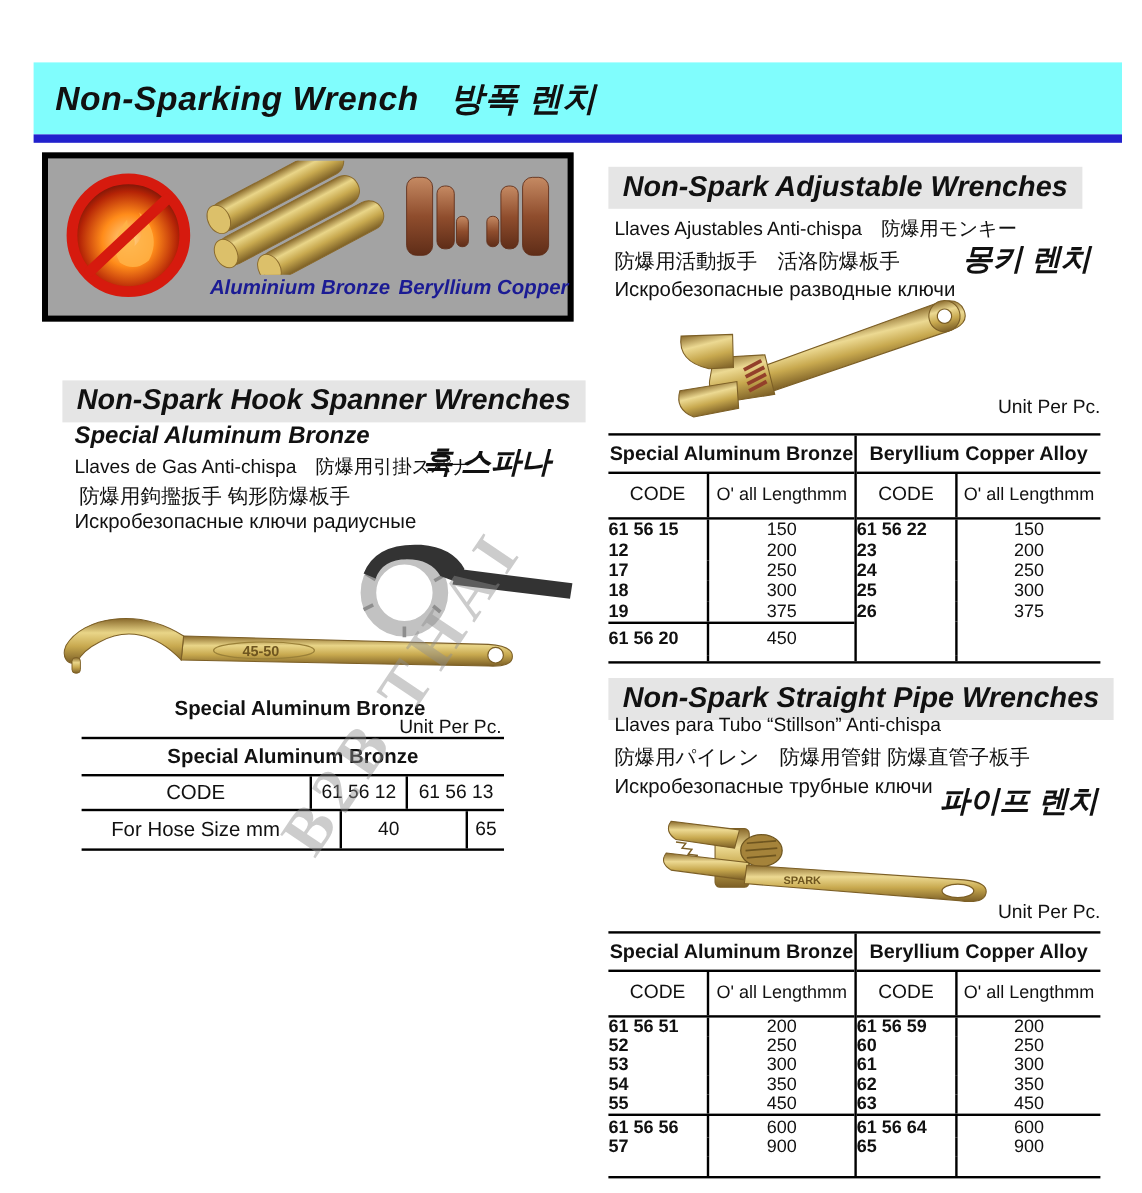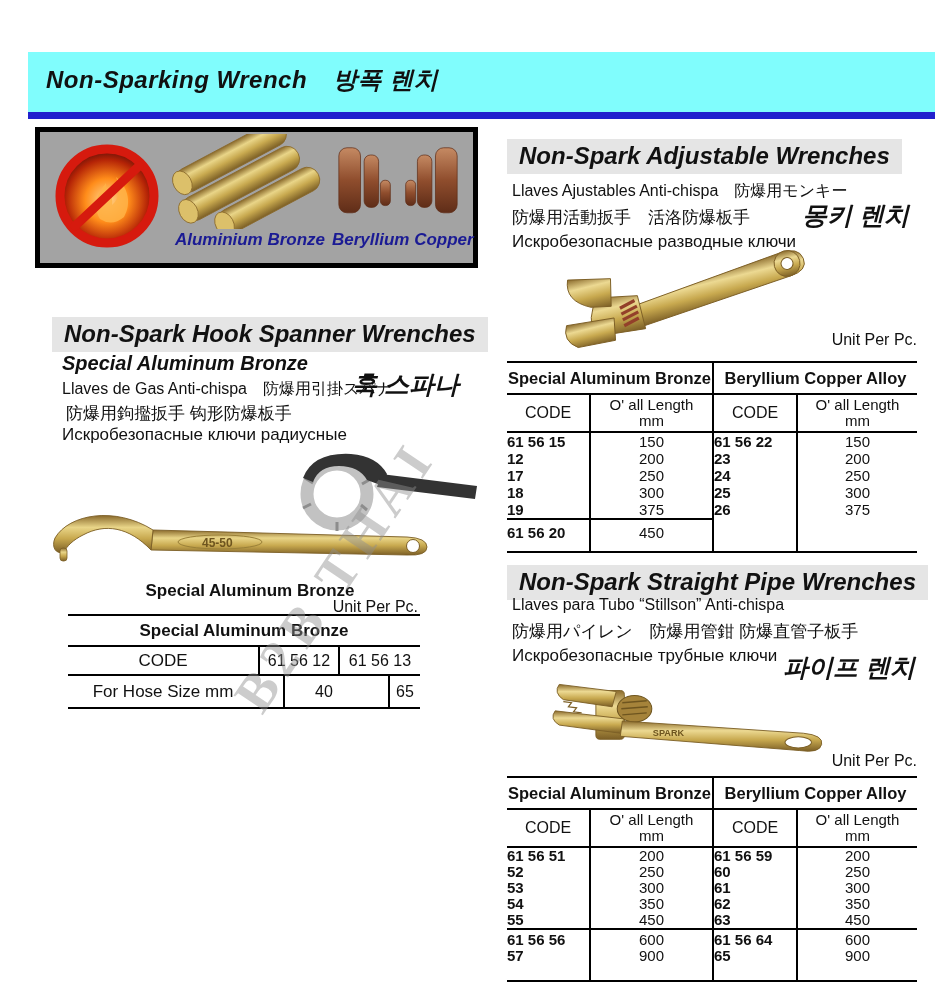--- a/index.html
+++ b/index.html
@@ -3,21 +3,21 @@
 <meta charset="utf-8">
 <style>
   html,body{margin:0;padding:0;}
   body{
     width:952px;height:994px;position:relative;background:#ffffff;
     font-family:"Liberation Sans", sans-serif;color:#111;overflow:hidden;
   }
   .abs{position:absolute;}
   
   .header-band{left:28px;top:52px;width:907px;height:60px;background:#80fdfd;}
-  .header-title{left:46px;top:64px;font-size:24px;font-weight:bold;font-style:italic;letter-spacing:.5px;white-space:nowrap;}
+  .header-title{left:46px;top:64px;font-size:28px;font-weight:bold;font-style:italic;letter-spacing:.5px;white-space:nowrap;}
   .header-title .ko{margin-left:26px;}
   .header-rule{left:28px;top:112px;width:907px;height:7px;background:#2121cd;}
   
   .img-box{left:35px;top:127px;width:443px;height:141px;border:5px solid #000;background:#a3a3a3;box-sizing:border-box;}
   .box-label{color:#1b1b94;font-weight:bold;font-style:italic;font-size:17px;text-align:center;white-space:nowrap;}
   
   .green-title{background:#e5e5e5;padding:3px 12px 4px 12px;font-size:24px;font-weight:bold;font-style:italic;white-space:nowrap;}
   .sub-title{font-size:20px;font-weight:bold;font-style:italic;}
   .lang{font-size:16px;white-space:nowrap;text-align:center;}
   .lang-cjk{font-size:17px;white-space:nowrap;}
@@ -36,21 +36,21 @@
   .lt-row.second > div{height:31px;line-height:31px;}
   .code-b{font-weight:normal;font-size:16px;}
   .val{font-size:16px;margin-left:25px;}
   
   .rtable{width:410px;border-top:2px solid #000;border-bottom:2px solid #000;display:flex;}
   .rhalf{width:205px;box-sizing:border-box;display:flex;flex-direction:column;}
   .rhalf.right{border-left:2px solid #000;width:205px;}
   .mat{height:30px;line-height:30px;border-bottom:2px solid #000;text-align:center;font-weight:bold;font-size:16.5px;white-space:nowrap;}
   .sub{display:flex;border-bottom:2px solid #000;height:36px;}
   .sub-code{width:84px;border-right:2px solid #000;display:flex;align-items:center;justify-content:center;font-size:16px;box-sizing:border-box;}
-  .sub-len{flex:1;display:flex;flex-direction:column;align-items:center;justify-content:center;font-size:15px;line-height:1.05;}
+  .sub-len{flex:1;display:flex;align-items:center;justify-content:center;font-size:15px;line-height:1.05;}
   .drow{display:flex;height:17px;line-height:17px;font-size:15px;}
   .drow.tall{height:26px;line-height:26px;}
   .drow.pad{height:5px;}
   .drow.filler{height:28px;}
   .d-code{width:84px;border-right:2px solid #000;padding-right:12px;font-weight:bold;box-sizing:border-box;}
   .d-len{flex:1;text-align:center;}
   .extra{border-top:2px solid #000;}
   .p16 .drow{height:16px;line-height:16px;}
   
   .watermark{

